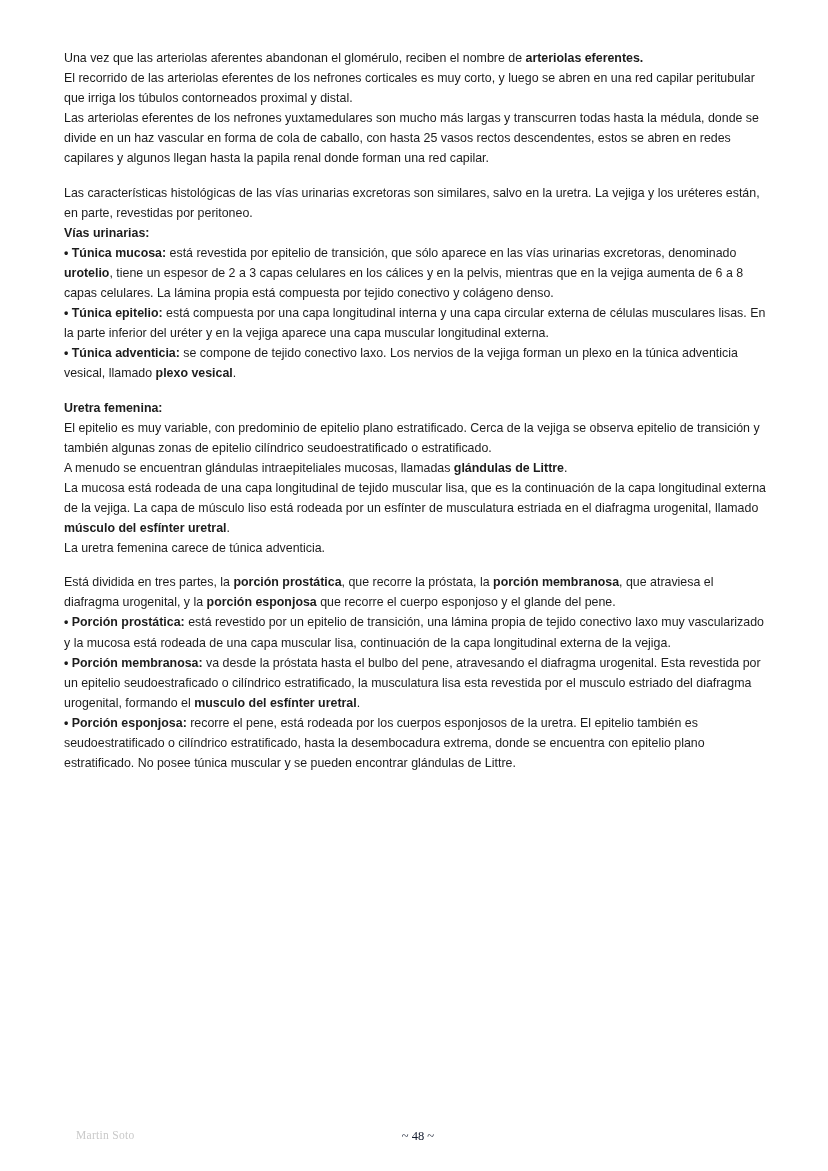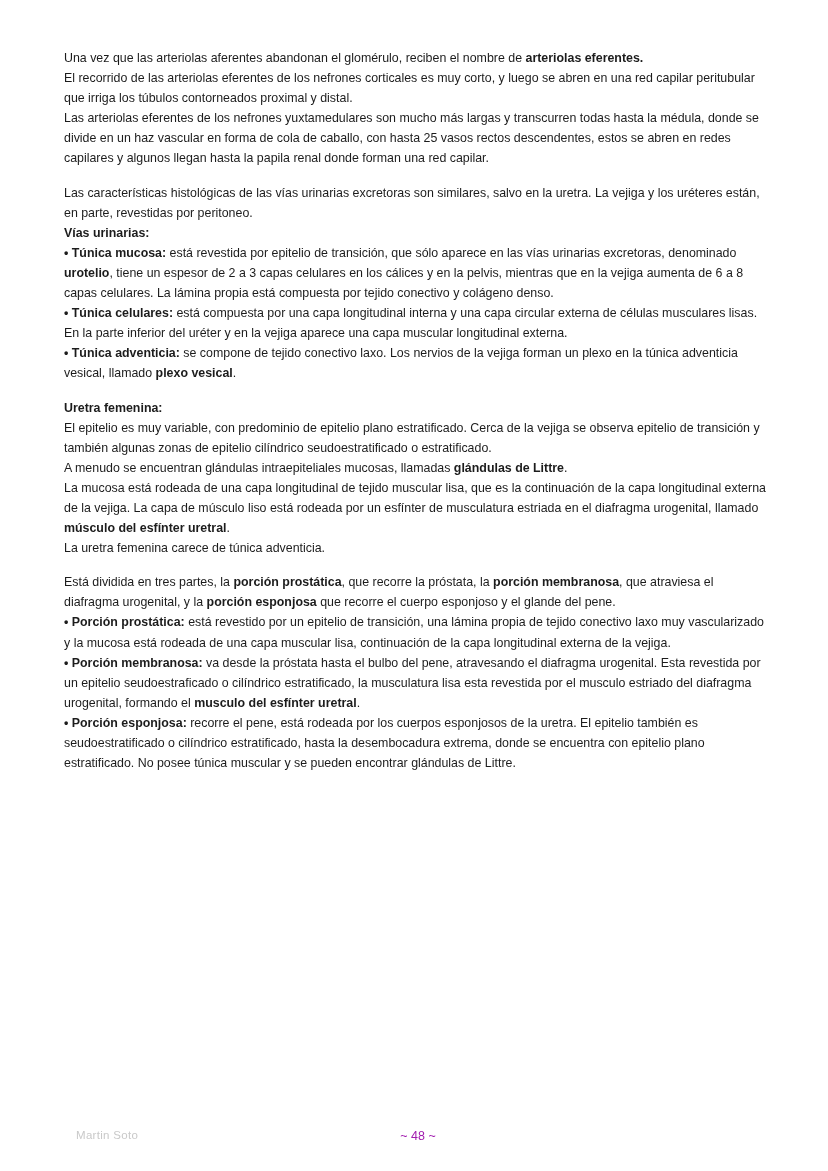--- a/index.html
+++ b/index.html
@@ -42,56 +42,57 @@
   }
   b, strong {
     font-weight: bold;
   }
   .footer {
     position: absolute;
     left: 0;
     right: 16px;
     bottom: 22px;
     height: 20px;
+    font-family: Liberation Serif, serif;
   }
   .footer-author {
     position: absolute;
     left: 64px;
     top: 0;
     font-size: 11.5px;
     color: #c9c9c9;
     letter-spacing: 0.3px;
   }
   .footer-page {
     position: absolute;
     left: 0;
     right: 0;
     top: 0;
     text-align: center;
     font-size: 12.5px;
-    color: #a21caf;
+    color: #0f172a;
   }
 </style>
 </head>
 <body>
 
 <div class="page">
 
   <div class="doc-body" id="doc-body">
       <div>
         <p class="para"><span>Una vez que las arteriolas aferentes abandonan el glomérulo, reciben el nombre de </span><b>arteriolas eferentes.</b></p>
         <p class="para"><span>El recorrido de las arteriolas eferentes de los nefrones corticales es muy corto, y luego se abren en una red capilar peritubular que irriga los túbulos contorneados proximal y distal.</span></p>
         <p class="para"><span>Las arteriolas eferentes de los nefrones yuxtamedulares son mucho más largas y transcurren todas hasta la médula, donde se divide en un haz vascular en forma de cola de caballo, con hasta 25 vasos rectos descendentes, estos se abren en redes capilares y algunos llegan hasta la papila renal donde forman una red capilar.</span></p>
       </div>
       <div class="block-gap"></div>
       <div>
         <p class="para"><span>Las características histológicas de las vías urinarias excretoras son similares, salvo en la uretra. La vejiga y los uréteres están, en parte, revestidas por peritoneo.</span></p>
         <p class="para heading"><b>Vías urinarias:</b></p>
         <p class="para"><b>• Túnica mucosa:</b><span> está revestida por epitelio de transición, que sólo aparece en las vías urinarias excretoras, denominado </span><b>urotelio</b><span>, tiene un espesor de 2 a 3 capas celulares en los cálices y en la pelvis, mientras que en la vejiga aumenta de 6 a 8 capas celulares. La lámina propia está compuesta por tejido conectivo y colágeno denso.</span></p>
-        <p class="para"><b>• Túnica celulares:</b><span> está compuesta por una capa longitudinal interna y una capa circular externa de células musculares lisas. En la parte inferior del uréter y en la vejiga aparece una capa muscular longitudinal externa.</span></p>
+        <p class="para"><b>• Túnica epitelio:</b><span> está compuesta por una capa longitudinal interna y una capa circular externa de células musculares lisas. En la parte inferior del uréter y en la vejiga aparece una capa muscular longitudinal externa.</span></p>
         <p class="para"><b>• Túnica adventicia:</b><span> se compone de tejido conectivo laxo. Los nervios de la vejiga forman un plexo en la túnica adventicia vesical, llamado </span><b>plexo vesical</b><span>.</span></p>
       </div>
       <div class="block-gap"></div>
       <div>
         <p class="para heading"><b>Uretra femenina:</b></p>
         <p class="para"><span>El epitelio es muy variable, con predominio de epitelio plano estratificado. Cerca de la vejiga se observa epitelio de transición y también algunas zonas de epitelio cilíndrico seudoestratificado o estratificado.</span></p>
         <p class="para"><span>A menudo se encuentran glándulas intraepiteliales mucosas, llamadas </span><b>glándulas de Littre</b><span>.</span></p>
         <p class="para"><span>La mucosa está rodeada de una capa longitudinal de tejido muscular lisa, que es la continuación de la capa longitudinal externa de la vejiga. La capa de músculo liso está rodeada por un esfínter de musculatura estriada en el diafragma urogenital, llamado </span><b>músculo del esfínter uretral</b><span>.</span></p>
         <p class="para"><span>La uretra femenina carece de túnica adventicia.</span></p>
       </div>

